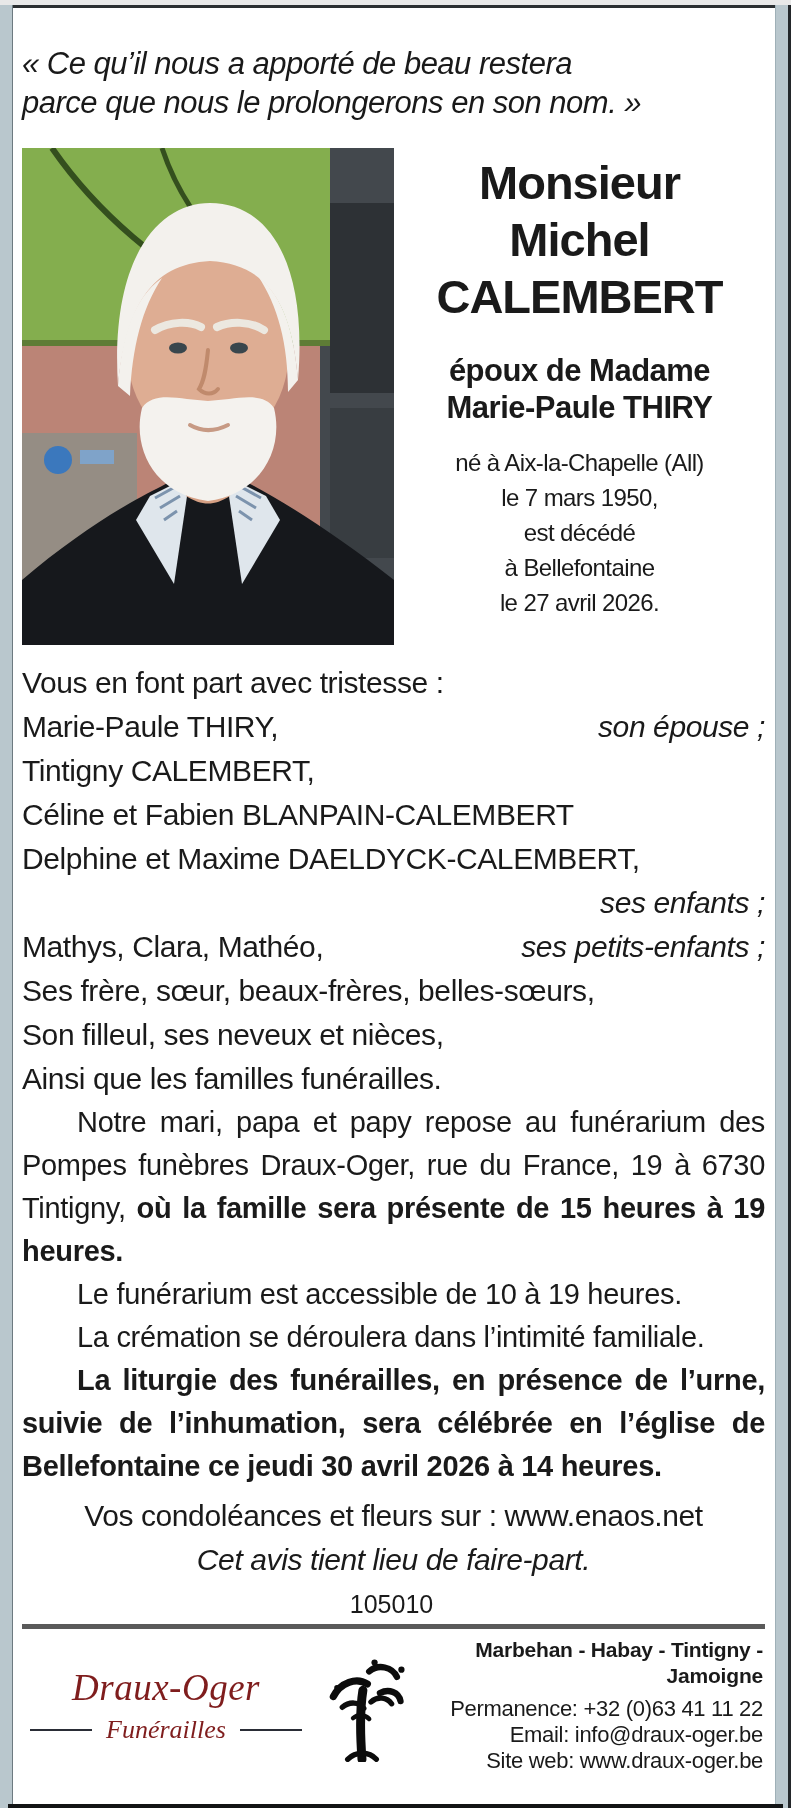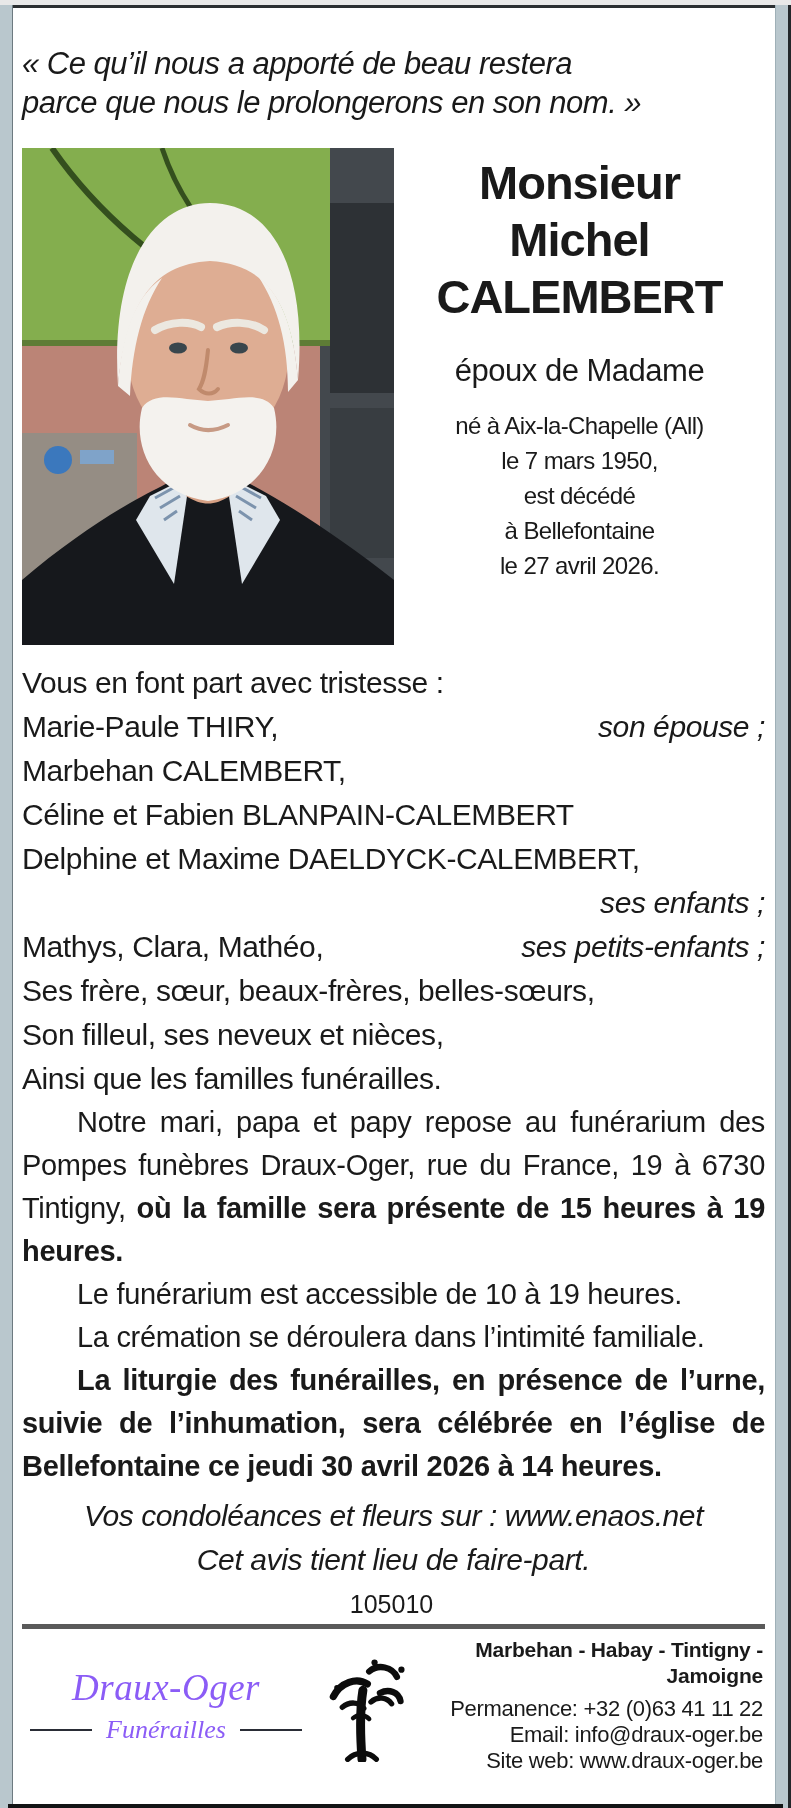--- a/index.html
+++ b/index.html
@@ -18,37 +18,37 @@
   .quote {
     margin-top:36px; font-style:italic; font-size:31px; line-height:39px;
     letter-spacing:-0.5px; color:#191919;
   }
 
   .hero { display:flex; margin-top:26px; }
   .photo-wrap { width:372px; height:497px; flex:0 0 auto; }
   .photo-wrap svg { display:block; width:100%; height:100%; }
   .hero-right { flex:1; text-align:center; padding-top:6px; }
   .deceased-name { font-weight:bold; font-size:47px; line-height:57px; letter-spacing:-1px; }
-  .spouse { margin-top:27px; font-weight:normal; font-size:31px; line-height:37px; letter-spacing:-0.5px; }
+  .spouse { margin-top:27px; font-weight:bold; font-size:31px; line-height:37px; letter-spacing:-0.5px; }
   .life { margin-top:19px; font-size:24px; line-height:35px; letter-spacing:-0.6px; }
 
   .body-text { margin-top:16px; font-size:30px; line-height:44px; letter-spacing:-0.4px; }
   .fam-row { display:flex; justify-content:space-between; }
   .fam-names { text-align:left; }
   .fam-rel { font-style:italic; text-align:right; }
 
   .para { font-size:29px; line-height:43px; letter-spacing:-0.3px; text-align:justify; text-indent:55px; }
   .para.bold { font-weight:bold; }
   .center-line { text-align:center; font-size:30px; line-height:40px; letter-spacing:-0.4px; }
   .ref { text-align:center; font-size:25px; margin-top:10px; padding-right:4px; }
 
   .rule { height:5px; background:#5a5a5a; margin-top:5px; }
 
   .footer { display:flex; align-items:center; margin-top:8px; }
-  .brand { width:288px; text-align:center; font-family:"Liberation Serif", serif; font-style:italic; color:#8b5cf6; }
+  .brand { width:288px; text-align:center; font-family:"Liberation Serif", serif; font-style:italic; color:#7f1d1d; }
   .brand-name { font-size:37px; letter-spacing:0.5px; }
   .brand-sub { display:flex; align-items:center; gap:14px; margin-top:6px; padding:0 8px; }
   .brand-sub .dash { height:2px; background:#2a2d36; flex:1; }
   .brand-sub-label { font-size:26px; white-space:nowrap; }
   .tree { width:104px; flex:0 0 auto; display:flex; justify-content:center; }
   .contact { flex:1; text-align:right; padding-right:2px; line-height:26px; }
   .contact .locations { font-weight:bold; font-size:21px; margin-bottom:7px; letter-spacing:-0.2px; }
   .contact .cline { font-size:22px; letter-spacing:-0.3px; }
 </style>
 </head>
@@ -100,39 +100,40 @@
         </svg>
       </div>
       <div class="hero-right">
         <div class="deceased-name">
           <div>Monsieur</div>
           <div>Michel</div>
           <div>CALEMBERT</div>
         </div>
         <div class="spouse">
           <div>époux de Madame</div>
+          <div>Marie-Paule THIRY</div>
         </div>
         <div class="life">
           <div>né à Aix-la-Chapelle (All)</div>
           <div>le 7 mars 1950,</div>
           <div>est décédé</div>
           <div>à Bellefontaine</div>
           <div>le 27 avril 2026.</div>
         </div>
       </div>
     </div>
 
     <div class="body-text">
       <div>Vous en font part avec tristesse :</div>
       <div class="fam-row">
         <span class="fam-names">Marie-Paule THIRY,</span>
         <span class="fam-rel">son épouse ;</span>
       </div>
       <div class="fam-row">
-        <span class="fam-names">Marbehan CALEMBERT,</span>
+        <span class="fam-names">Tintigny CALEMBERT,</span>
         <span class="fam-rel"></span>
       </div>
       <div class="fam-row">
         <span class="fam-names">Céline et Fabien BLANPAIN-CALEMBERT</span>
         <span class="fam-rel"></span>
       </div>
       <div class="fam-row">
         <span class="fam-names">Delphine et Maxime DAELDYCK-CALEMBERT,</span>
         <span class="fam-rel"></span>
       </div>
@@ -156,21 +157,21 @@
         <span class="fam-names">Ainsi que les familles funérailles.</span>
         <span class="fam-rel"></span>
       </div>
     </div>
 
     <p class="para"><span>Notre mari, papa et papy repose au funérarium des Pompes funèbres Draux-Oger, rue du France, 19 à 6730 Tintigny, </span><b>où la famille sera présente de 15 heures à 19 heures.</b></p>
     <p class="para">Le funérarium est accessible de 10 à 19 heures.</p>
     <p class="para">La crémation se déroulera dans l’intimité familiale.</p>
     <p class="para bold">La liturgie des funérailles, en présence de l’urne, suivie de l’inhumation, sera célébrée en l’église de Bellefontaine ce jeudi 30 avril 2026 à 14 heures.</p>
 
-    <div class="center-line" style="margin-top:8px;font-style:italic;">Vos condoléances et fleurs sur : www.enaos.net</div>
+    <div class="center-line" style="margin-top:8px;">Vos condoléances et fleurs sur : www.enaos.net</div>
     <div class="center-line" style="margin-top:4px;font-style:italic;">Cet avis tient lieu de faire-part.</div>
 
     <div class="ref">105010</div>
 
     <div class="rule"></div>
 
     <div class="footer">
       <div class="brand">
         <div class="brand-name">Draux-Oger</div>
         <div class="brand-sub">

